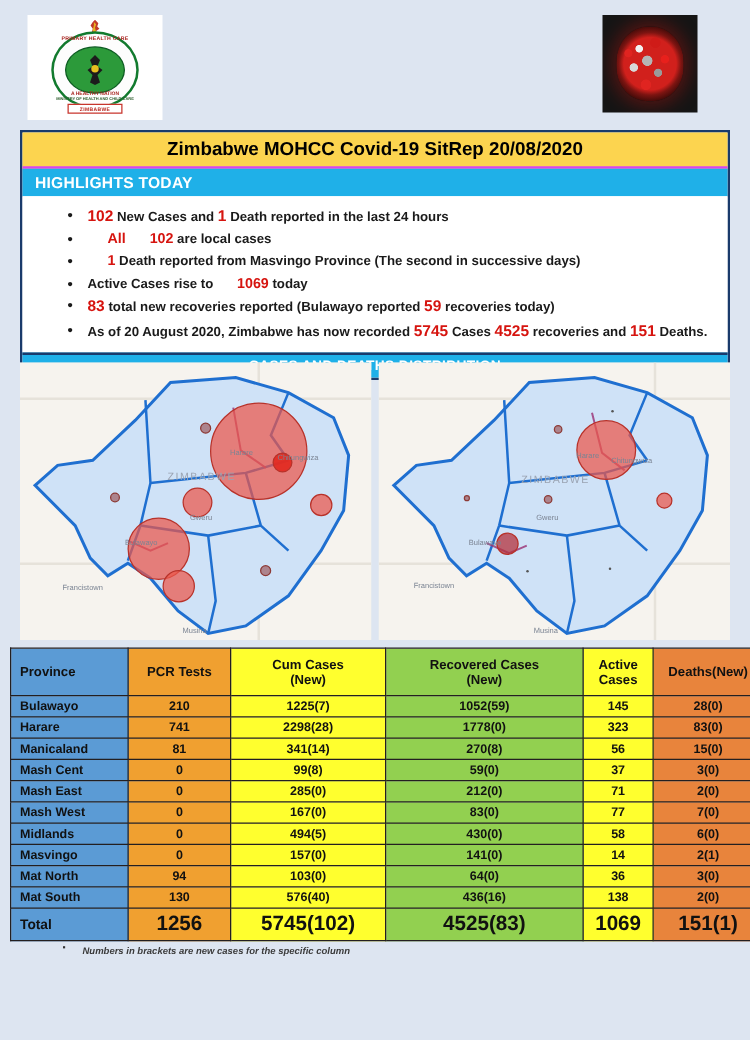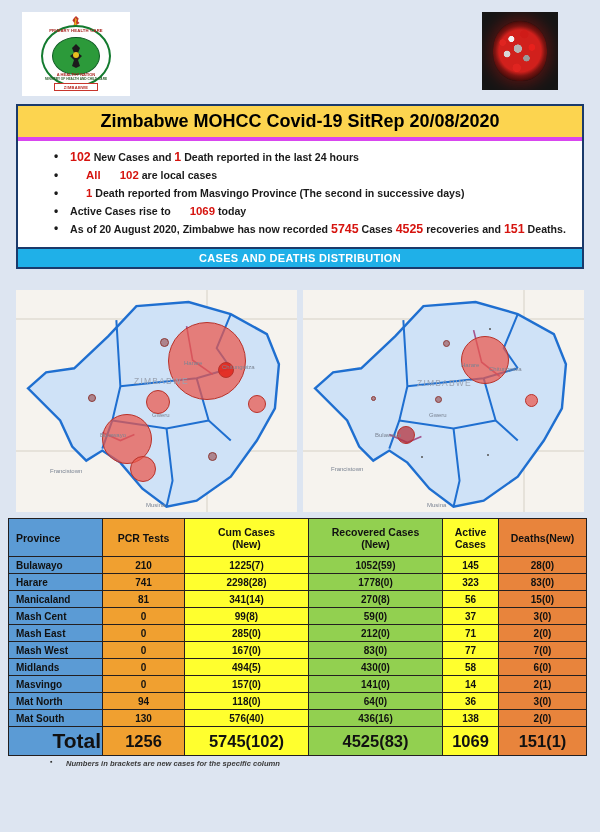--- a/index.html
+++ b/index.html
@@ -69,22 +69,22 @@
     box-shadow: 0 0 14px 4px rgba(160,20,16,.45);
   }
 
   
   .card {
     position: absolute; left: 16px; top: 104px; width: 568px;
     border: 2px solid #1a3a6b; background: #ffffff;
   }
   .title-bar {
     background: #fcd44f; color: #000; text-align: center;
-    font-weight: bold; font-size: 18px; padding: 5px 0 5px;
-    border-bottom: 4px solid #d946ef;
+    font-weight: bold; font-size: 15px; padding: 5px 0 5px;
+    border-bottom: 2px solid #d946ef;
   }
   .highlights-bar {
     background: #1fb0e8; color: #ffffff; font-weight: bold;
     font-size: 12.5px; padding: 4px 0 4px 10px; letter-spacing: .2px;
   }
   .bullets { background: #ffffff; padding: 5px 0 6px 0; }
   .bullet {
     position: relative; padding: 0 14px 0 52px; margin: 2.5px 0;
     font-size: 10.6px; font-weight: bold; color: #1a1a1a; line-height: 1.35;
   }
@@ -119,26 +119,26 @@
   .table-wrap { position: absolute; left: 8px; top: 518px; width: 568px; }
   table { border-collapse: collapse; width: 100%; table-layout: fixed; }
   th, td {
     border: 1px solid #231f20; text-align: center; font-weight: bold;
     font-size: 10px; color: #111; padding: 2px 1px; height: 17px;
   }
   thead th { height: 38px; font-size: 10.5px; padding: 2px; }
   .c-prov { background: #5b9bd5; width: 94px; text-align: left; padding-left: 7px; }
   .c-pcr  { background: #f0a030; width: 82px; }
   .c-cum  { background: #ffff2e; width: 124px; }
-  .c-rec  { background: #92d050; width: 134px; text-align: center; }
+  .c-rec  { background: #92d050; width: 158px; text-align: center; }
   .c-act  { background: #ffff2e; width: 56px; }
   .c-dth  { background: #e8843c; width: 88px; }
   tbody td.c-prov { text-align: left; }
   .total-row td { height: 26px; font-size: 16.5px; }
-  .total-row td.c-prov { font-size: 21px; text-align: right; }
+  .total-row td.c-prov { font-size: 11px; }
   .footnote {
     position: relative; margin-top: 3px; padding-left: 58px;
     font-size: 7.6px; font-style: italic; font-weight: bold; color: #3a3a3a;
   }
   .footnote::before {
     content: "\25AA"; position: absolute; left: 42px; top: -1px; font-size: 7px; color: #333;
   }
 </style>
 </head>
 <body>
@@ -166,25 +166,27 @@
         </div>
       </div>
     </div>
     <div class="virus-box">
       <div class="virus-body"></div>
     </div>
   </div>
 
   <div class="card">
     <div class="title-bar">Zimbabwe MOHCC Covid-19 SitRep 20/08/2020</div>
+    <div class="highlights-bar">HIGHLIGHTS TODAY</div>
     <div class="bullets" id="bullets">
         <div class="bullet"><span class="num">102</span><span> New Cases and </span><span class="num">1</span><span> Death reported in the last 24 hours</span></div>
         <div class="bullet"><span class="num-sm">All </span><span class="num-sm">102</span><span> are local cases</span></div>
         <div class="bullet"><span class="num-sm">1</span><span> Death reported from Masvingo Province (The second in successive days)</span></div>
         <div class="bullet"><span>Active Cases  rise to </span><span class="num-sm">1069</span><span> today</span></div>
+        <div class="bullet"><span class="num">83</span><span> total new recoveries reported (Bulawayo reported </span><span class="num">59</span><span> recoveries today)</span></div>
         <div class="bullet"><span>As of 20 August 2020, Zimbabwe has now recorded </span><span class="num">5745</span><span> Cases </span><span class="num">4525</span><span> recoveries and </span><span class="num">151</span><span> Deaths.</span></div>
       </div>
     <div class="section-bar">CASES AND DEATHS DISTRIBUTION</div>
   </div>
 
   <div class="maps">
 
     <div class="map">
       <div class="map-bg"></div>
       <div class="map-road" style="left:0;top:28px;width:100%;height:1.5px;"></div>
@@ -342,21 +344,21 @@
             <td class="c-prov">Masvingo</td>
             <td class="c-pcr">0</td>
             <td class="c-cum">157(0)</td>
             <td class="c-rec">141(0)</td>
             <td class="c-act">14</td>
             <td class="c-dth">2(1)</td>
           </tr>
           <tr>
             <td class="c-prov">Mat North</td>
             <td class="c-pcr">94</td>
-            <td class="c-cum">118(0)</td>
+            <td class="c-cum">103(0)</td>
             <td class="c-rec">64(0)</td>
             <td class="c-act">36</td>
             <td class="c-dth">3(0)</td>
           </tr>
           <tr>
             <td class="c-prov">Mat South</td>
             <td class="c-pcr">130</td>
             <td class="c-cum">576(40)</td>
             <td class="c-rec">436(16)</td>
             <td class="c-act">138</td>

